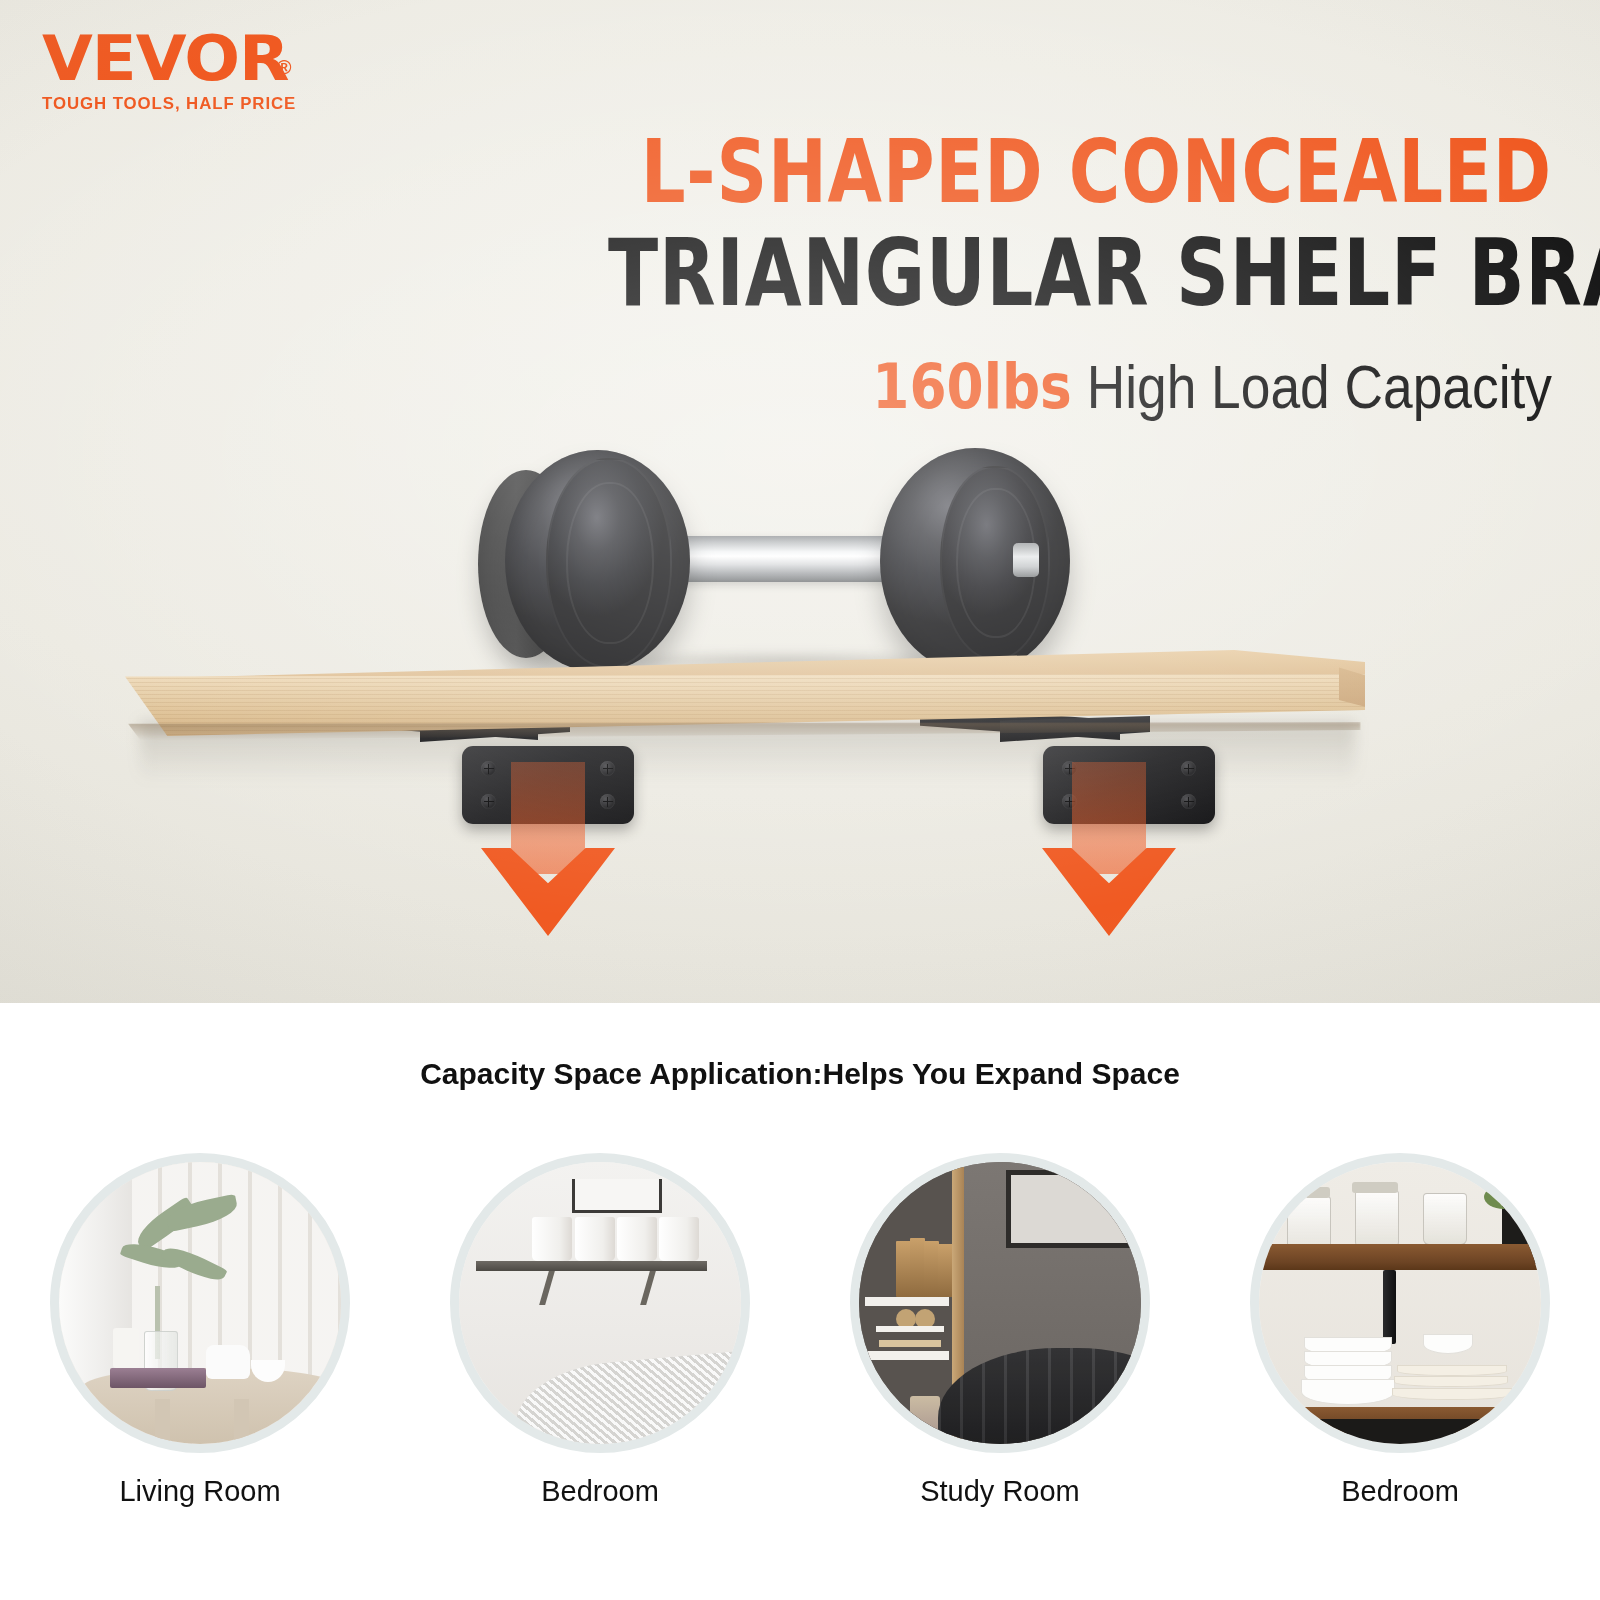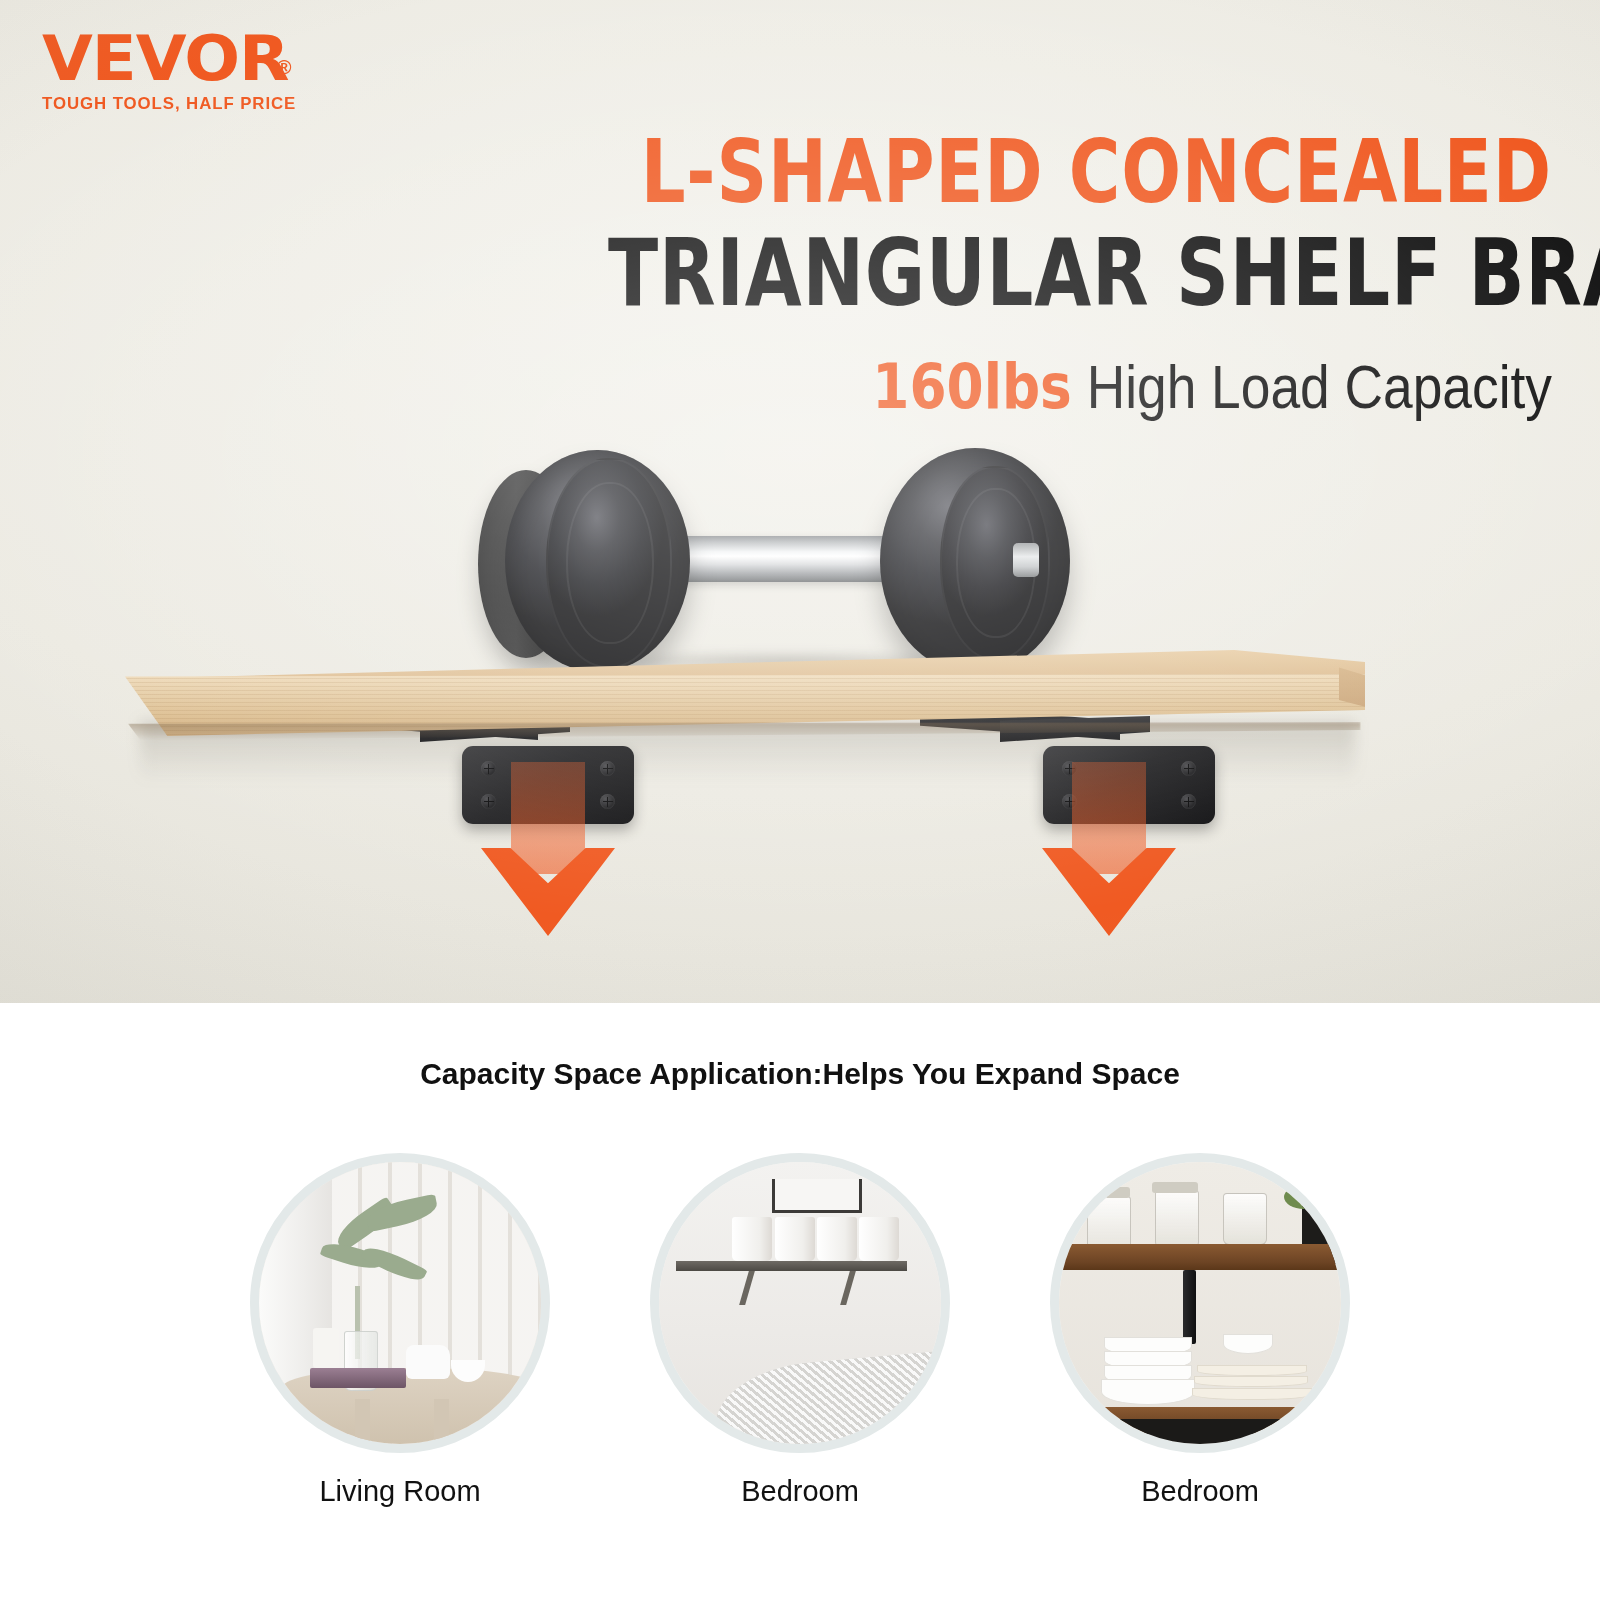--- a/index.html
+++ b/index.html
@@ -440,20 +440,43 @@
           <div class="mug" style="left:71%;"></div>
           <div class="s2-shelf"></div>
           <div class="s2-br" style="left:30%;"></div>
           <div class="s2-br" style="left:66%;"></div>
           <div class="s2-blanket"></div>
         </div>
       </div>
       <div class="card-label">Bedroom</div>
     </div>
 
+    <div class="card">
+      <div class="circle">
+        <div class="s3">
+          <div class="s3-case"></div>
+          <div class="s3-wall"></div>
+          <div class="s3-art"></div>
+          <div class="bookv" style="left:13%;top:28%;height:20%;"></div>
+          <div class="bookv" style="left:18%;top:27%;height:21%;"></div>
+          <div class="bookv" style="left:23%;top:28%;height:20%;"></div>
+          <div class="bookv" style="left:28%;top:29%;height:19%;"></div>
+          <div class="s3-shelfb" style="top:48%;"></div>
+          <div class="s3-ball" style="left:13%;"></div>
+          <div class="s3-ball" style="left:20%;"></div>
+          <div class="s3-stack"></div>
+          <div class="s3-stack2"></div>
+          <div class="s3-shelfb" style="top:67%;"></div>
+          <div class="s3-jar"></div>
+          <div class="s3-edge"></div>
+          <div class="s3-chair"></div>
+        </div>
+      </div>
+      <div class="card-label">Study Room</div>
+    </div>
 
     <div class="card">
       <div class="circle">
         <div class="s4">
           <div class="s4-dark"></div>
           <div class="s4-green"></div>
           <div class="s4-jar" style="left:10%;top:12%;"></div>
           <div class="s4-jar-lid" style="left:9%;top:9%;"></div>
           <div class="s4-jar" style="left:34%;top:10%;"></div>
           <div class="s4-jar-lid" style="left:33%;top:7%;"></div>

